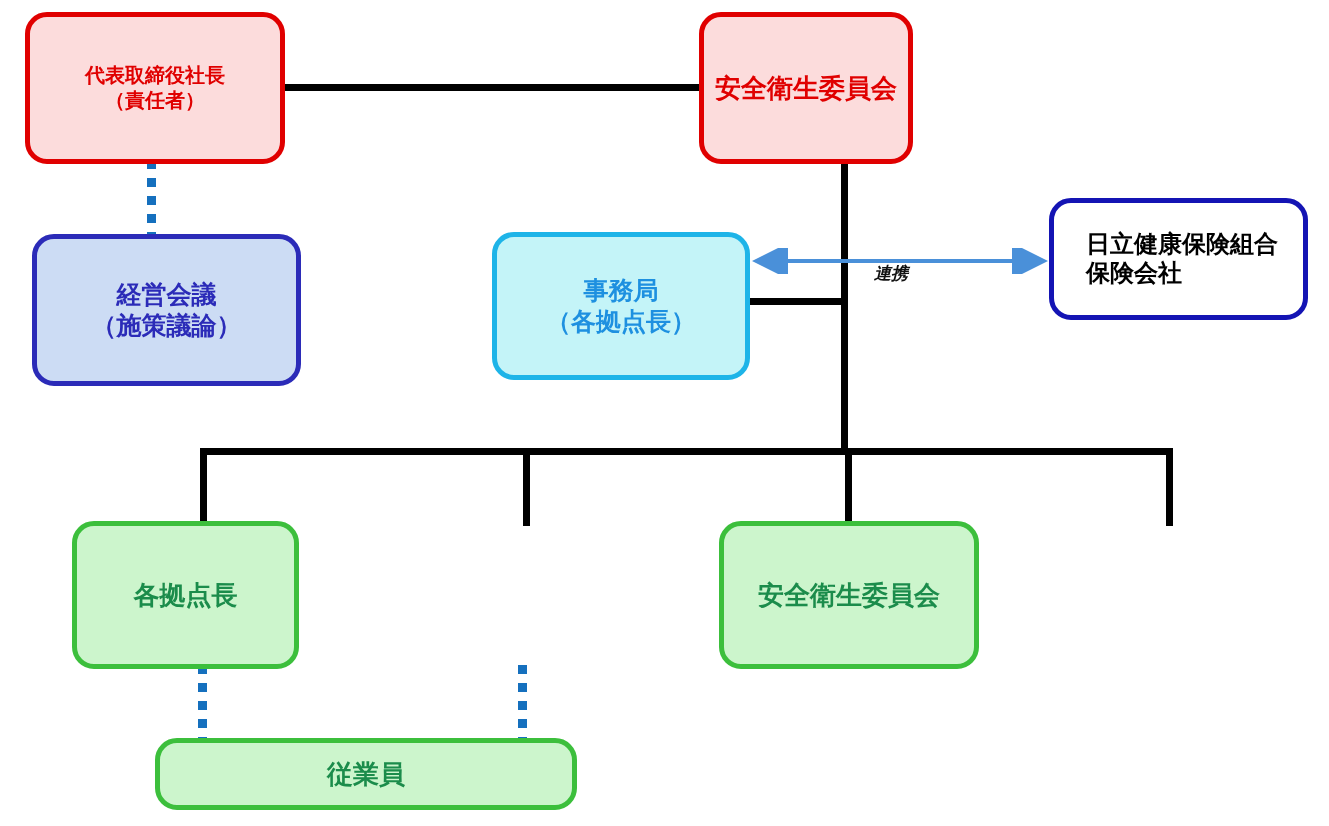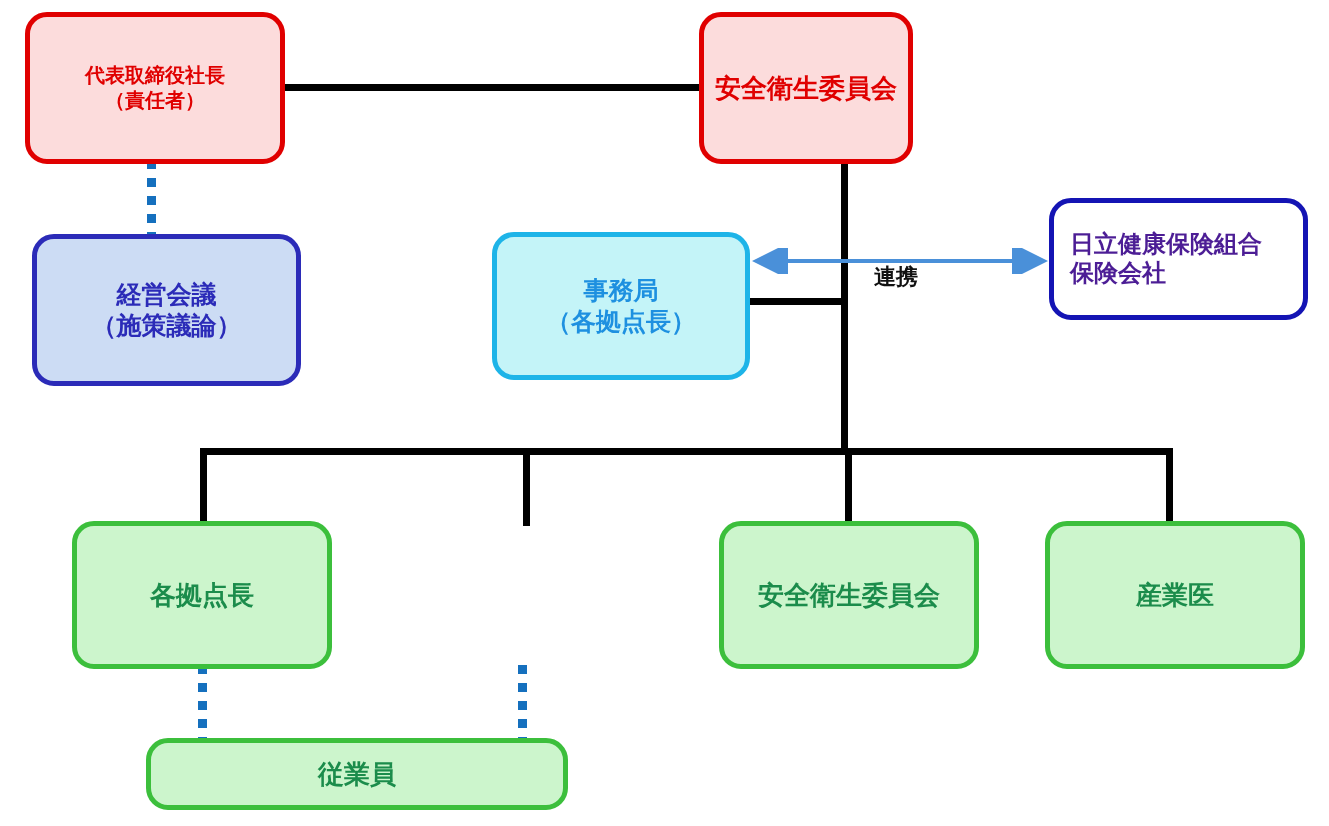--- a/index.html
+++ b/index.html
@@ -9,22 +9,22 @@
   .node{position:absolute;box-sizing:border-box;display:flex;align-items:center;justify-content:center;
         text-align:center;font-weight:bold;line-height:1.25;white-space:pre-line;z-index:5;}
 
   
   .n-red{background:#FCDCDC;border:5px solid #E00000;color:#E00000;border-radius:22px;}
   
   .n-indigo{background:#CCDCF4;border:5px solid #2B2BB8;color:#2B2BB8;border-radius:22px;}
   
   .n-cyan{background:#C4F4F8;border:5px solid #1EB4E8;color:#1E90E0;border-radius:22px;}
   
-  .n-navy{background:#FFFFFF;border:5px solid #1414B4;color:#4c1d95;border-radius:22px;
-          justify-content:flex-start;text-align:left;padding-left:16px;line-height:1.2;}
+  .n-navy{background:#FFFFFF;border:5px solid #1414B4;color:#000000;border-radius:22px;
+          justify-content:flex-start;text-align:left;padding-left:32px;line-height:1.2;}
   
   .n-green{background:#CCF5CC;border:5px solid #3CBF3C;color:#1B8C4B;border-radius:22px;}
 
   
   .ln{position:absolute;background:#000000;z-index:2;}
   .dot-v{position:absolute;z-index:2;
     background-image:linear-gradient(to bottom,#1570BE 0,#1570BE 9px,rgba(0,0,0,0) 9px,rgba(0,0,0,0) 18px);
     background-size:9px 18px;background-repeat:repeat-y;}
 
   .arrow-wrap{position:absolute;z-index:6;}
@@ -60,38 +60,37 @@
           <path d="M0,0 L9,4.5 L0,9 Z" fill="#4A90D9"></path>
         </marker>
         <marker id="ahL" markerWidth="9" markerHeight="9" refX="1.5" refY="4.5" orient="auto">
           <path d="M9,0 L0,4.5 L9,9 Z" fill="#4A90D9"></path>
         </marker>
       </defs>
       <line x1="14" y1="13" x2="298" y2="13" stroke="#4A90D9" stroke-width="4" marker-end="url(#ahR)" marker-start="url(#ahL)"></line>
     </svg>
   </div>
 
-  <div class="lbl" style="left:874px;top:262px;font-size:22px;">連携</div>
+  <div class="lbl" style="left:874px;top:262px;font-size:17px;font-style:italic;">連携</div>
 
   <div class="node n-red" style="left:25px;top:12px;width:260px;height:152px;font-size:20px;">代表取締役社長
 （責任者）</div>
 
   <div class="node n-red" style="left:699px;top:12px;width:214px;height:152px;font-size:26px;">安全衛生委員会</div>
 
   <div class="node n-indigo" style="left:32px;top:234px;width:269px;height:152px;font-size:25px;">経営会議
 （施策議論）</div>
 
   <div class="node n-cyan" style="left:492px;top:232px;width:258px;height:148px;font-size:25px;">事務局
 （各拠点長）</div>
 
   <div class="node n-navy" style="left:1049px;top:198px;width:259px;height:122px;font-size:24px;">日立健康保険組合
 保険会社</div>
 
-  <div class="node n-green" style="left:72px;top:521px;width:260px;height:148px;font-size:26px;">各拠点長</div>
+  <div class="node n-green" style="left:72px;top:521px;width:227px;height:148px;font-size:26px;">各拠点長</div>
 
 
   <div class="node n-green" style="left:719px;top:521px;width:260px;height:148px;font-size:26px;">安全衛生委員会</div>
 
-  <div class="node n-green" style="left:1045px;top:521px;width:260px;height:148px;font-size:26px;">産業医</div>
 
-  <div class="node n-green" style="left:146px;top:738px;width:422px;height:72px;font-size:26px;text-align:right;">従業員</div>
+  <div class="node n-green" style="left:155px;top:738px;width:422px;height:72px;font-size:26px;text-align:right;">従業員</div>
 
 </div>
 
 </body></html>

